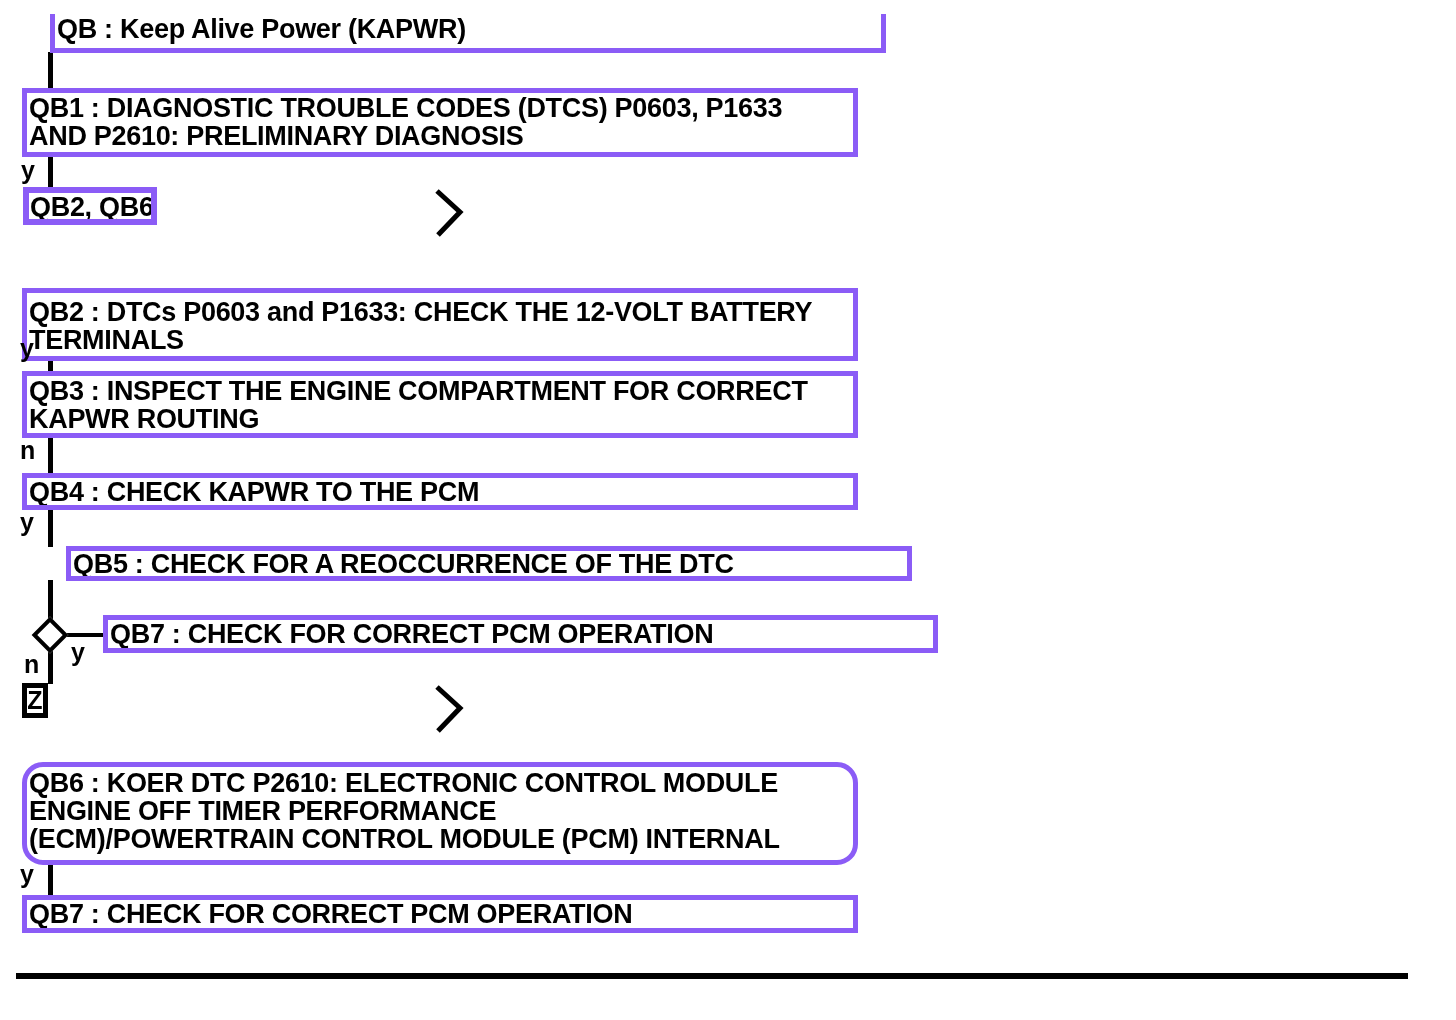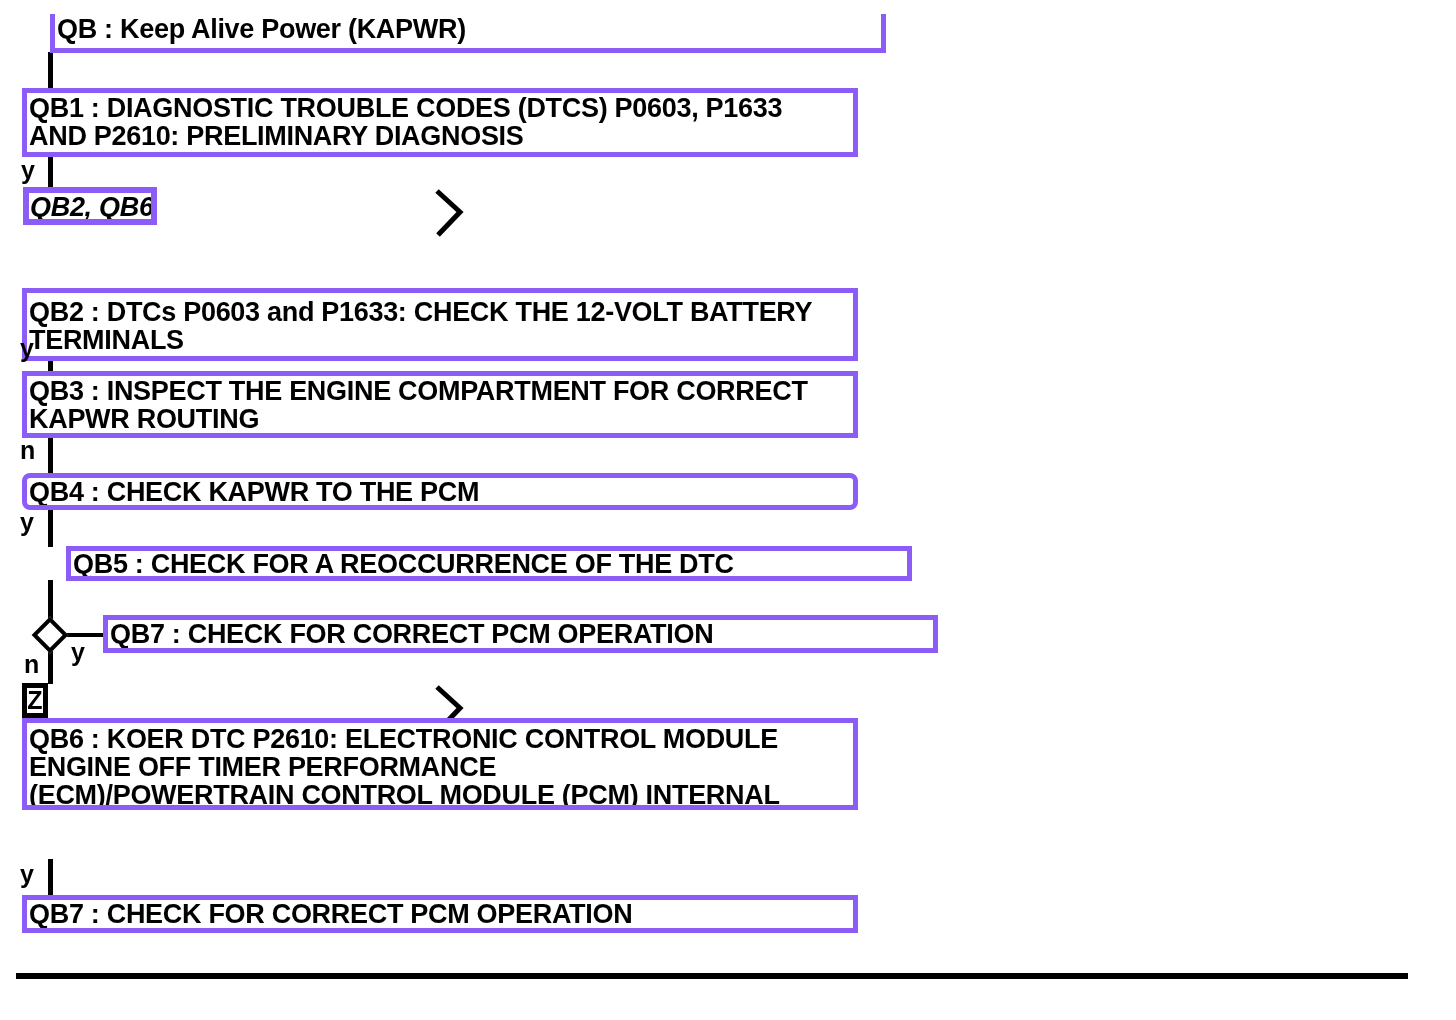--- a/index.html
+++ b/index.html
@@ -17,21 +17,21 @@
     border: 5px solid #8b5cf6;
     background: #fff;
     font-weight: 700;
     font-size: 27px;
     line-height: 28px;
     padding: 1px 2px 0 2px;
     overflow: hidden;
   }
   .node .ln { display: block; white-space: nowrap; letter-spacing: -0.3px; }
   .node--open-top { border-top: none; }
-  .node--thick { border-width: 6px; font-style: italic; }
+  .node--thick { border-width: 6px; }
   .vline { position: absolute; width: 5px; background: #000; }
   .hline { position: absolute; height: 4px; background: #000; }
   .branch {
     position: absolute;
     font-weight: 700;
     font-size: 25px;
     line-height: 1;
   }
   .diamond {
     position: absolute;
@@ -94,21 +94,21 @@
 
 <span class="branch" style="left:20px; top:336px;">y</span>
 
 <div class="node" style="left:22px; top:371px; width:836px; height:67px;">
   <span class="ln">QB3 : INSPECT THE ENGINE COMPARTMENT FOR CORRECT</span>
   <span class="ln">KAPWR ROUTING</span>
 </div>
 
 <span class="branch" style="left:20px; top:438px;">n</span>
 
-<div class="node" style="left:22px; top:473px; width:836px; height:37px; line-height:26px;border-radius:8px;">
+<div class="node" style="left:22px; top:473px; width:836px; height:37px; line-height:26px;">
   <span class="ln">QB4 : CHECK KAPWR TO THE PCM</span>
 </div>
 
 <span class="branch" style="left:20px; top:510px;">y</span>
 
 <div class="node" style="left:22px; top:546px; width:846px; height:35px; line-height:25px;margin-left:44px;">
   <span class="ln">QB5 : CHECK FOR A REOCCURRENCE OF THE DTC</span>
 </div>
 
 <div class="diamond" style="left:37px; top:622px;"></div>
@@ -121,21 +121,21 @@
 </div>
 
 <div class="zbox" style="left:22px; top:683px; width:26px; height:35px;">
   <span>Z</span>
 </div>
 
 <svg class="chev" style="left:434px; top:684px;" width="32" height="50" viewBox="0 0 32 50">
   <polyline points="3,3 26,24 4,47" fill="none" stroke="#000" stroke-width="5"></polyline>
 </svg>
 
-<div class="node" style="left:22px; top:718px; width:836px; height:92px; padding-top:2px;">
+<div class="node" style="left:22px; top:762px; width:836px; height:103px; padding-top:2px;border-radius:21px;">
   <span class="ln">QB6 : KOER DTC P2610: ELECTRONIC CONTROL MODULE</span>
   <span class="ln">ENGINE OFF TIMER PERFORMANCE</span>
   <span class="ln">(ECM)/POWERTRAIN CONTROL MODULE (PCM) INTERNAL</span>
 </div>
 
 <span class="branch" style="left:20px; top:862px;">y</span>
 
 <div class="node" style="left:22px; top:895px; width:836px; height:38px; line-height:27px;">
   <span class="ln">QB7 : CHECK FOR CORRECT PCM OPERATION</span>
 </div>

